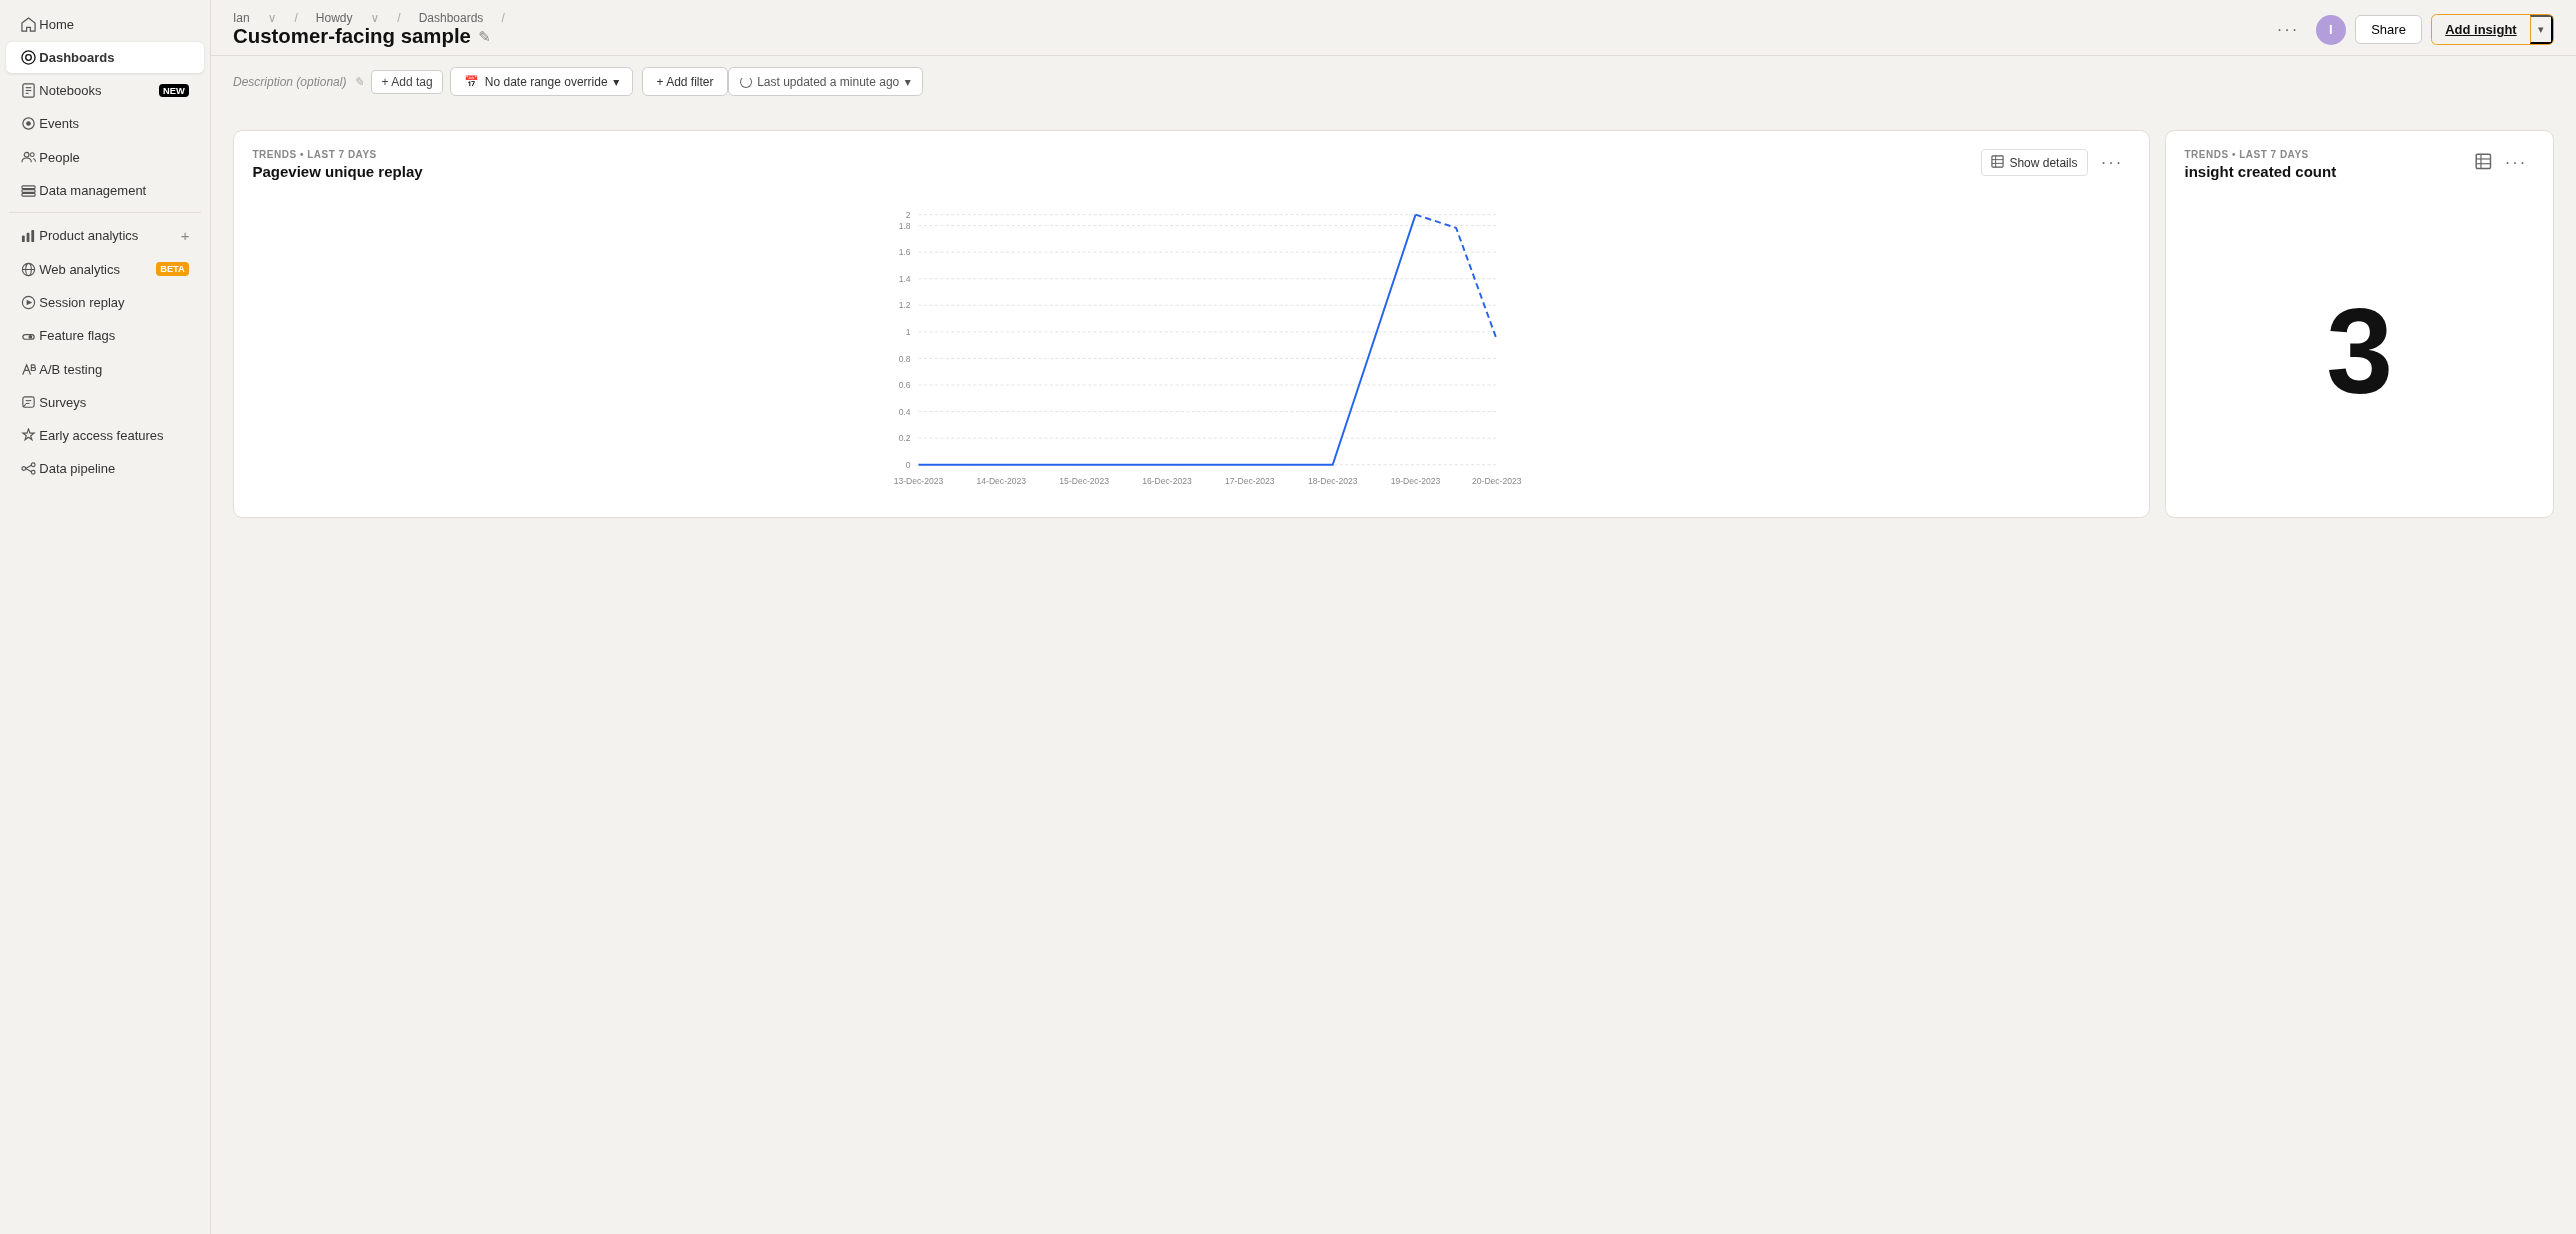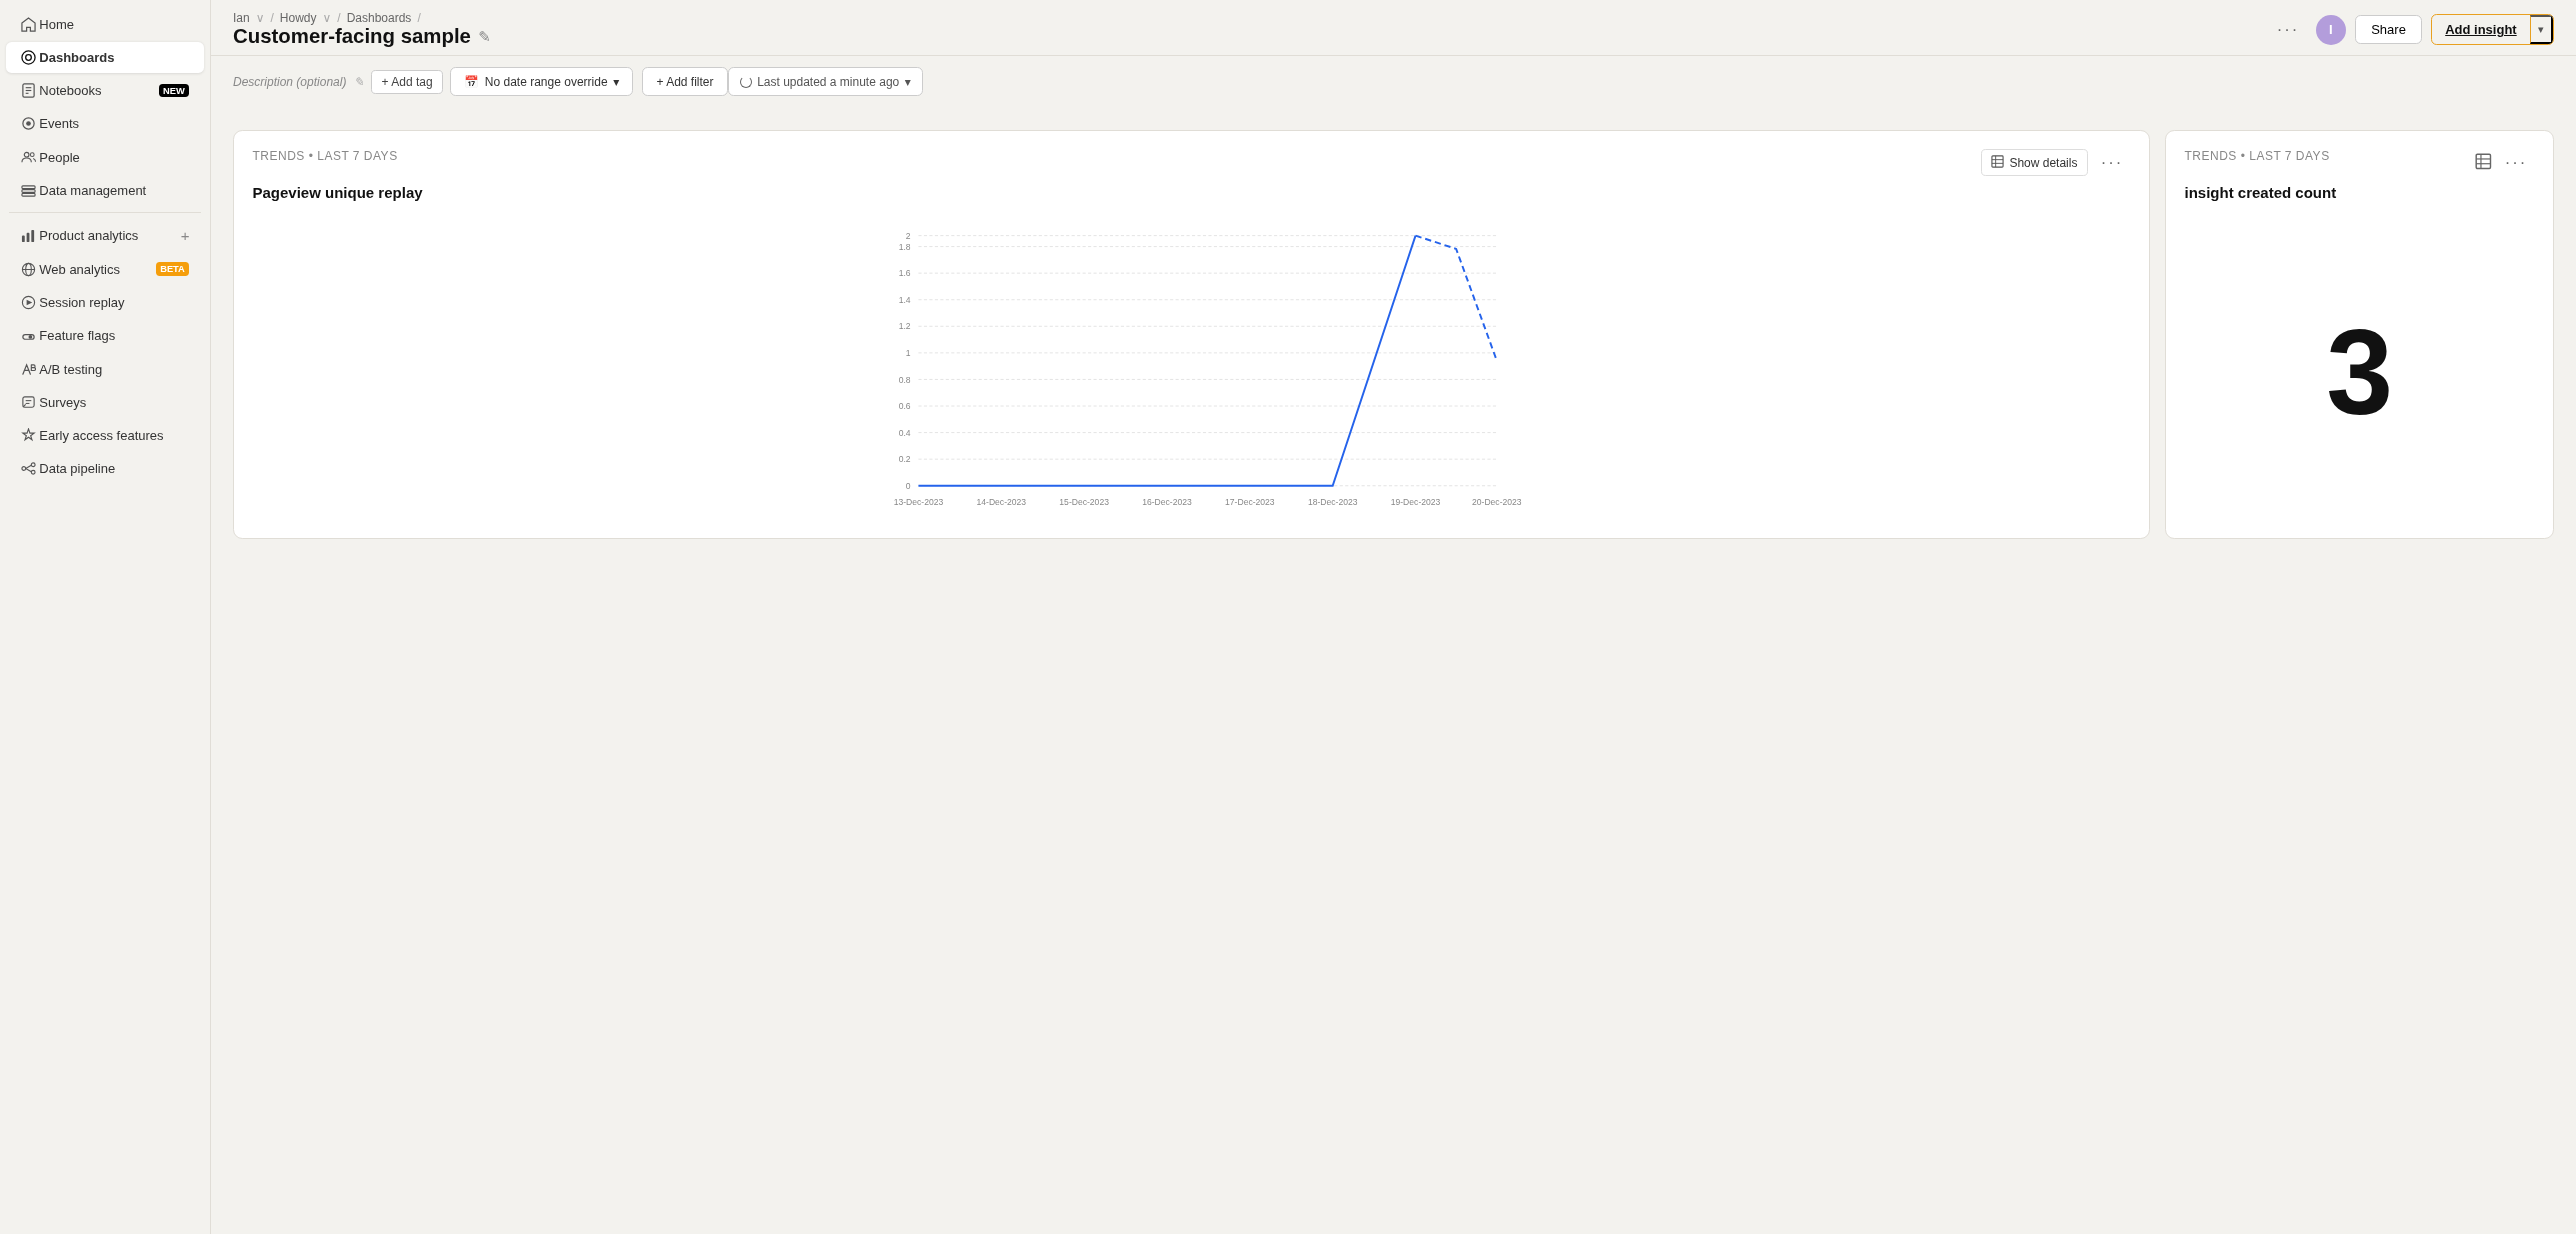--- a/index.html
+++ b/index.html
@@ -55,21 +55,21 @@
       gap: 7.4px;
     }
     .topbar-row1 {
       display: flex;
       align-items: center;
       justify-content: space-between;
     }
     .breadcrumb {
       display: flex;
       align-items: center;
-      gap: 6px;
+      gap: 18px;
       color: #666;
       font-size: 12px;
     }
     .breadcrumb-item { cursor: pointer; }
     .breadcrumb-sep { color: #aaa; }
     .page-title-row {
       display: flex;
       align-items: center;
       gap: 7.4px;
     }
@@ -220,26 +220,26 @@
       display: flex;
       flex-direction: column;
     }
     .card-header {
       display: flex;
       align-items: flex-start;
       justify-content: space-between;
       margin-bottom: 3.7px;
     }
     .card-meta {
-      font-size: 12px;
+      font-size: 10px;
       color: #888;
       text-transform: uppercase;
       letter-spacing: 0.5px;
-      font-weight: 400;
-      margin-bottom: 21px;
+      font-weight: 700;
+      margin-bottom: 3px;
     }
     .card-title {
       font-size: 15px;
       font-weight: 700;
       color: #111;
     }
     .card-actions {
       display: flex;
       align-items: center;
       gap: 5.6px;

